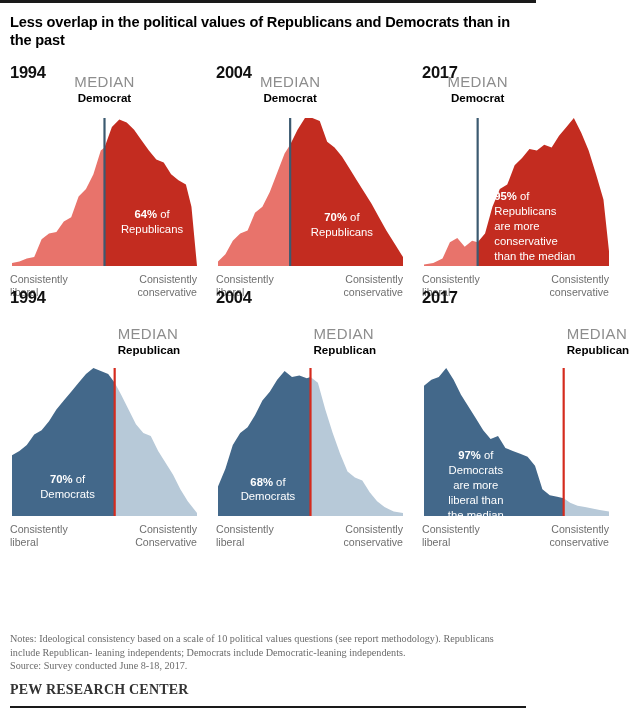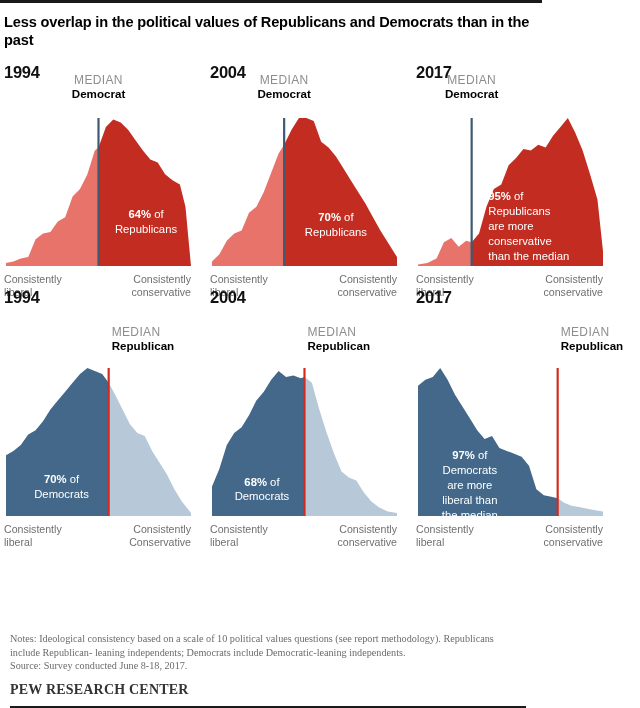--- a/index.html
+++ b/index.html
@@ -4,21 +4,21 @@
 <style>
   * { box-sizing: border-box; }
   html, body { margin: 0; padding: 0; }
   body {
     width: 640px; height: 708px;
     background: #ffffff;
     font-family: "Liberation Sans", sans-serif;
     color: #2b2b2b;
     overflow: hidden;
   }
-  .page { position: relative; width: 536px; height: 708px; padding: 0 4px; }
+  .page { position: relative; width: 536px; height: 708px; padding: 0 10px; }
 
   .rule-top { border-top: 3px solid #1a1a1a; margin: 0 -10px 0 -10px; }
 
   .title {
     font-size: 14.6px; font-weight: bold; color: #000;
     letter-spacing: -0.15px; line-height: 1.2;
     padding-top: 11px;
   }
   .subtitle {
     font-family: "Liberation Serif", serif;
@@ -33,21 +33,21 @@
     font-size: 16.5px; font-weight: bold; color: #111;
     letter-spacing: -0.3px;
     position: absolute; left: 0;
   }
 
   .plot { position: absolute; }
   .plot svg { display: block; }
 
   .medlabel { position: absolute; line-height: 1.12; white-space: nowrap; }
   .medlabel .med-kicker {
-    display: block; font-size: 12px; color: #8d8d8d; letter-spacing: 0.35px;
+    display: block; font-size: 15px; color: #8d8d8d; letter-spacing: 0.35px;
   }
   .medlabel .med-party {
     display: block; font-size: 11.6px; font-weight: bold; color: #000;
   }
   .medlabel.center { transform: translateX(-50%); text-align: center; }
   .medlabel.left { text-align: left; }
 
   .callout {
     position: absolute; color: #ffffff; font-size: 11.3px; line-height: 1.32;
   }

